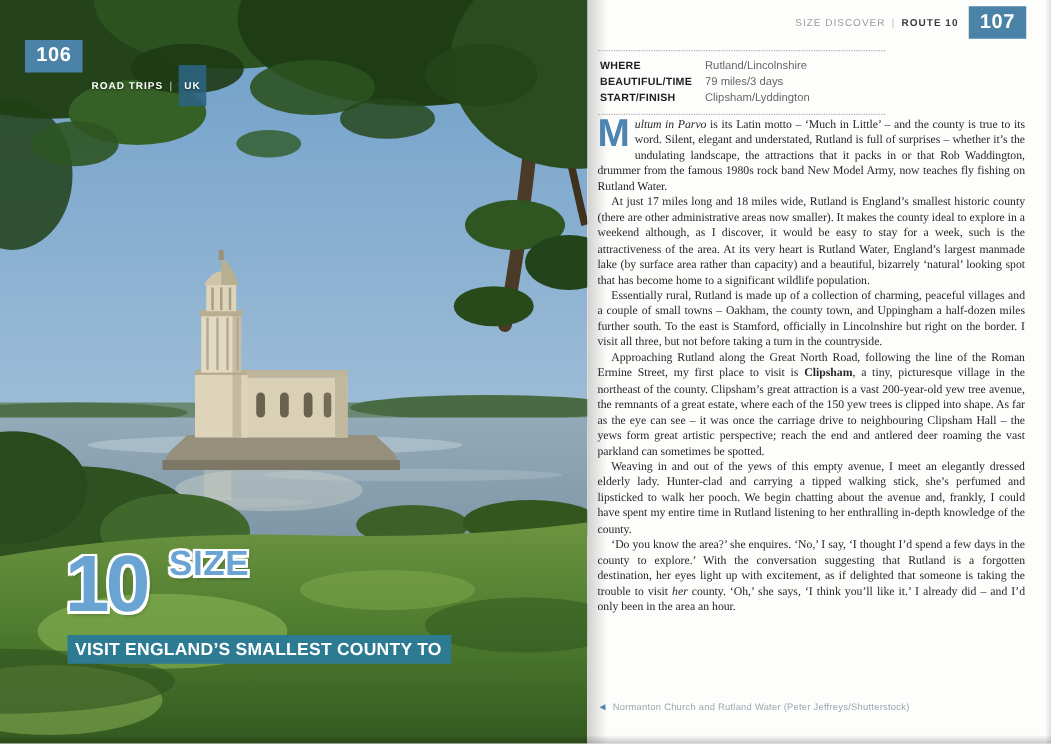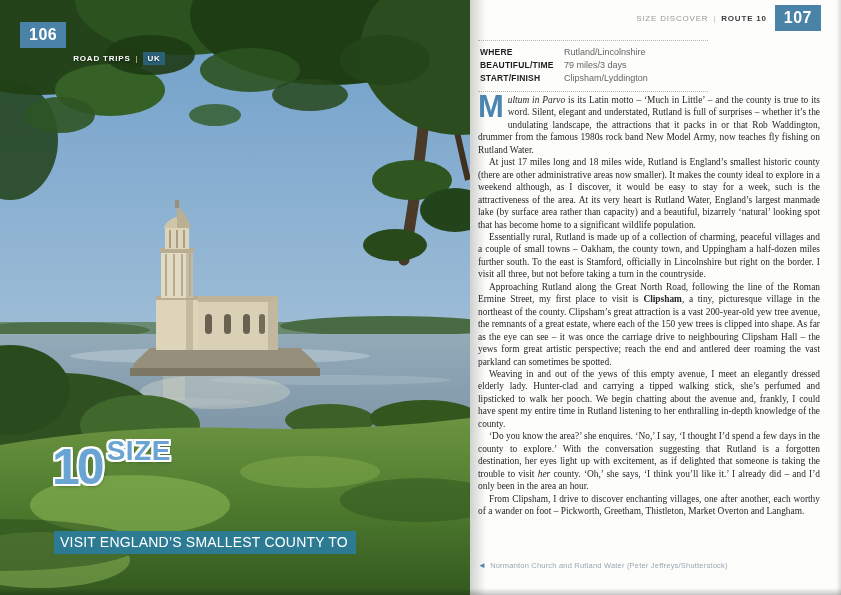--- a/index.html
+++ b/index.html
@@ -6,30 +6,30 @@
   .spread{position:relative;width:841px;height:595px;background:#fdfdfc;overflow:hidden;font-family:"Liberation Sans",sans-serif;}
   .spread::after{content:"";position:absolute;left:0;right:0;bottom:0;height:7px;background:linear-gradient(to bottom,rgba(0,0,0,0),rgba(0,0,0,0.22));pointer-events:none;}
 
   
   .page-left{position:absolute;left:0;top:0;width:470px;height:595px;overflow:hidden;}
   .page-left svg{position:absolute;left:0;top:0;}
   .l-header{position:absolute;top:5px;left:20px;display:flex;align-items:center;gap:7px;}
   .pagenum-box{background:var(--accent);color:#fff;font-weight:bold;font-size:16px;line-height:1;padding:5px 9px;letter-spacing:0.5px;}
   .l-crumb{display:flex;align-items:center;gap:5px;color:#fff;font-size:8px;font-weight:bold;letter-spacing:0.8px;text-shadow:0 1px 2px rgba(0,0,0,0.55);margin-top:47px;}
   .l-crumb .sep{opacity:.8;font-weight:normal;}
-  .uk-chip{background:rgba(43,100,128,0.9);padding:2px 4px;letter-spacing:0.8px;text-align:center;}
+  .uk-chip{background:rgba(43,100,128,0.9);padding:12px 4px;letter-spacing:0.8px;text-align:center;}
 
   .title-block{position:absolute;left:52px;top:436px;display:flex;align-items:flex-start;}
   .outline-text{color:var(--title-blue);font-weight:bold;
     text-shadow:-2px -2px 0 #fff,2px -2px 0 #fff,-2px 2px 0 #fff,2px 2px 0 #fff,0 -2px 0 #fff,0 2px 0 #fff,-2px 0 0 #fff,2px 0 0 #fff,2px 3px 3px rgba(0,0,0,0.25);}
-  .big-num{font-size:50px;line-height:62px;letter-spacing:-3px;}
-  .title-words{display:flex;flex-direction:column;margin-left:5px;margin-top:3px;}
+  .big-num{font-size:64px;line-height:62px;letter-spacing:-3px;}
+  .title-words{display:flex;flex-direction:column;margin-left:18px;margin-top:3px;}
   .title-word{font-size:28px;line-height:24px;letter-spacing:0.5px;}
   .sub-bars{position:absolute;left:54px;top:508px;display:flex;flex-direction:column;align-items:flex-start;gap:3px;}
-  .bar{background:var(--bar);color:#fff;font-weight:normal;font-size:14px;line-height:1;padding:4px 8px 5px 6px;letter-spacing:0.2px;margin-top:23px;}
+  .bar{background:var(--bar);color:#fff;font-weight:bold;font-size:14px;line-height:1;padding:4px 8px 5px 6px;letter-spacing:0.2px;}
 
   
   .page-right{position:absolute;left:470px;top:0;width:371px;height:595px;background:#fdfdfc;}
   .page-right::before{content:"";position:absolute;left:0;top:0;bottom:0;width:16px;background:linear-gradient(to right,rgba(50,50,50,0.22),rgba(50,50,50,0));pointer-events:none;}
   .page-right::after{content:"";position:absolute;right:0;top:0;bottom:0;width:5px;background:linear-gradient(to left,rgba(0,0,0,0.12),rgba(0,0,0,0));pointer-events:none;}
 
   .r-header{position:absolute;top:5px;right:20px;display:flex;align-items:center;gap:8px;}
   .r-crumb{display:flex;align-items:center;gap:5px;font-size:8px;letter-spacing:0.8px;color:#999;}
   .r-crumb .route{font-weight:bold;color:#3b3b3b;}
   .r-crumb .sep{color:#bbb;}
@@ -192,21 +192,20 @@
         </div>
       </div>
 
     <div class="body-text">
         <p><span class="drop-cap">M</span><i>ultum in Parvo</i><span> is its Latin motto – ‘Much in Little’ – and the county is true to its word. Silent, elegant and understated, Rutland is full of surprises – whether it’s the undulating landscape, the attractions that it packs in or that Rob Waddington, drummer from the famous 1980s rock band New Model Army, now teaches fly fishing on Rutland Water.</span></p>
         <p><span>At just 17 miles long and 18 miles wide, Rutland is England’s smallest historic county (there are other administrative areas now smaller). It makes the county ideal to explore in a weekend although, as I discover, it would be easy to stay for a week, such is the attractiveness of the area. At its very heart is Rutland Water, England’s largest manmade lake (by surface area rather than capacity) and a beautiful, bizarrely ‘natural’ looking spot that has become home to a significant wildlife population.</span></p>
         <p><span>Essentially rural, Rutland is made up of a collection of charming, peaceful villages and a couple of small towns – Oakham, the county town, and Uppingham a half-dozen miles further south. To the east is Stamford, officially in Lincolnshire but right on the border. I visit all three, but not before taking a turn in the countryside.</span></p>
         <p><span>Approaching Rutland along the Great North Road, following the line of the Roman Ermine Street, my first place to visit is </span><b>Clipsham</b><span>, a tiny, picturesque village in the northeast of the county. Clipsham’s great attraction is a vast 200-year-old yew tree avenue, the remnants of a great estate, where each of the 150 yew trees is clipped into shape. As far as the eye can see – it was once the carriage drive to neighbouring Clipsham Hall – the yews form great artistic perspective; reach the end and antlered deer roaming the vast parkland can sometimes be spotted.</span></p>
         <p><span>Weaving in and out of the yews of this empty avenue, I meet an elegantly dressed elderly lady. Hunter-clad and carrying a tipped walking stick, she’s perfumed and lipsticked to walk her pooch. We begin chatting about the avenue and, frankly, I could have spent my entire time in Rutland listening to her enthralling in-depth knowledge of the county.</span></p>
         <p><span>‘Do you know the area?’ she enquires. ‘No,’ I say, ‘I thought I’d spend a few days in the county to explore.’ With the conversation suggesting that Rutland is a forgotten destination, her eyes light up with excitement, as if delighted that someone is taking the trouble to visit </span><i>her</i><span> county. ‘Oh,’ she says, ‘I think you’ll like it.’ I already did – and I’d only been in the area an hour.</span></p>
-        <p><span>From Clipsham, I drive to discover enchanting villages, one after another, each worthy of a wander on foot – Pickworth, Greetham, Thistleton, Market Overton and Langham.</span></p>
       </div>
 
     <div class="photo-caption">
       <span class="caption-arrow">◄</span>
       <span>Normanton Church and Rutland Water (Peter Jeffreys/Shutterstock)</span>
     </div>
   </div>
 
 </div>
 

